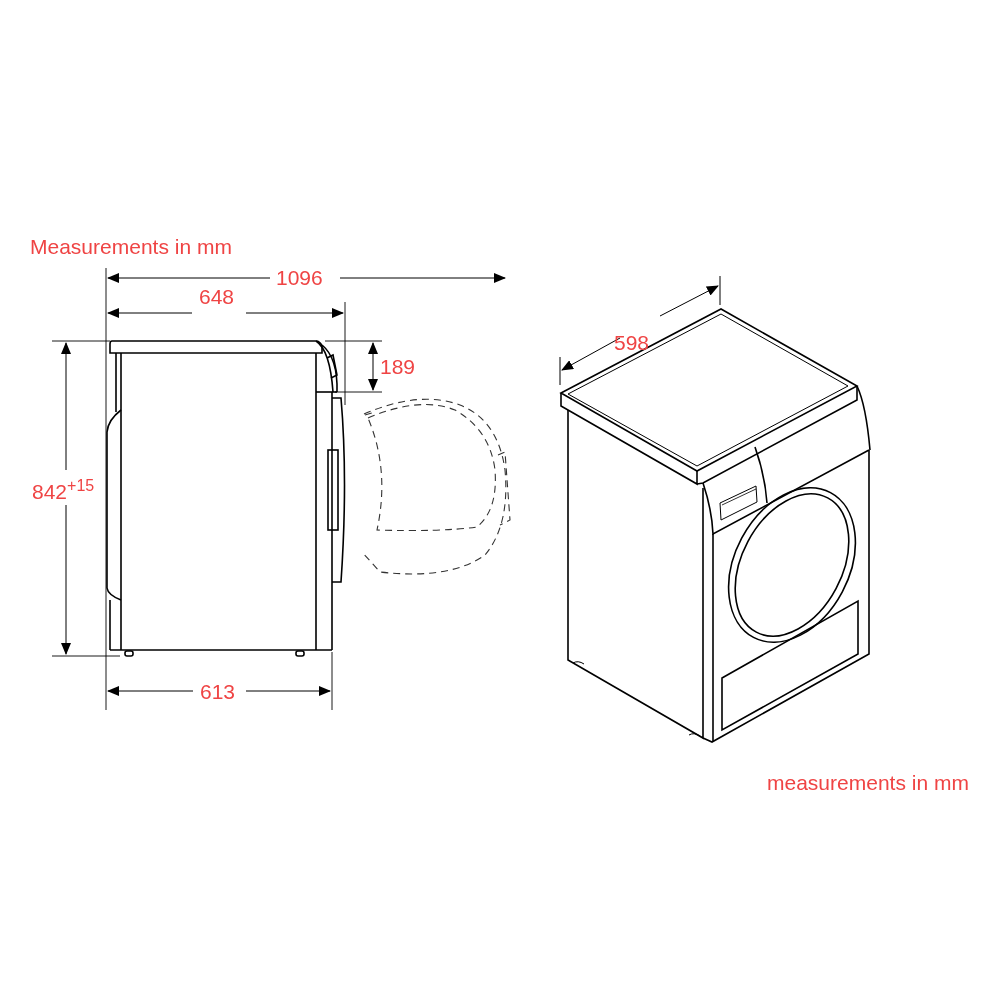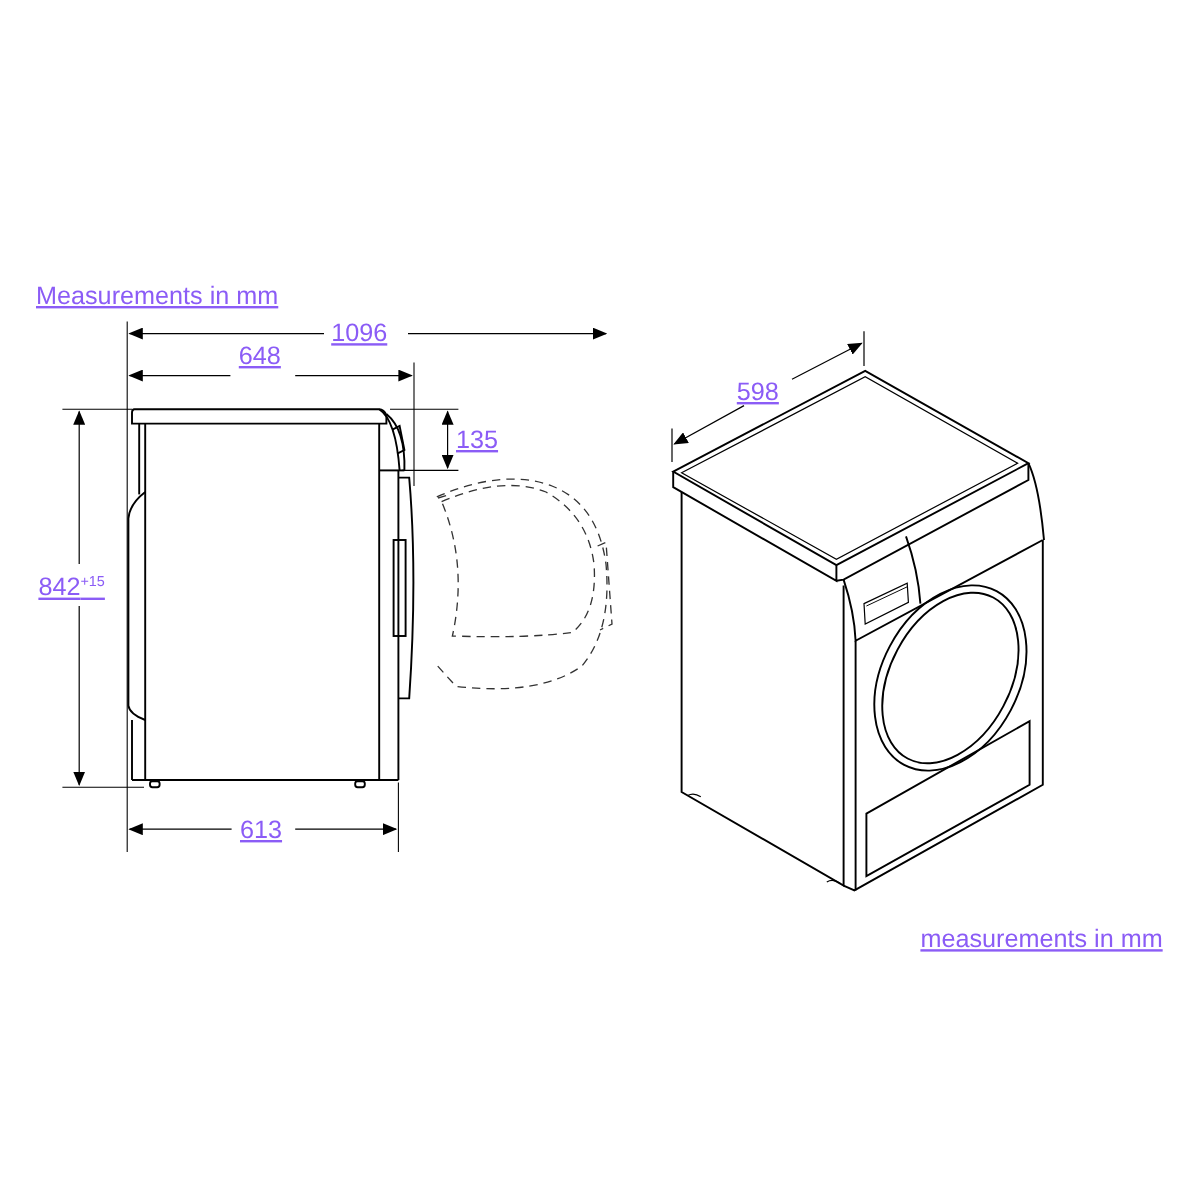--- a/index.html
+++ b/index.html
@@ -1,30 +1,30 @@
 <!DOCTYPE html>
 <html><head>
   <meta charset="utf-8">
   <style>
     html, body { margin: 0; padding: 0; background: #ffffff; }
     body { width: 1000px; height: 1000px; position: relative; overflow: hidden;
            font-family: "Liberation Sans", "DejaVu Sans", sans-serif; color: #000; }
     .canvas { position: absolute; left: 0; top: 0; width: 1000px; height: 1000px; }
-    .lbl { position: absolute; font-family: "Liberation Sans", sans-serif; color: #8b5cf6;
-           background: #fff; line-height: 1; white-space: nowrap; text-decoration: underline; }
+    .lbl { position: absolute; font-family: "Liberation Sans", sans-serif; color: #ef4444;
+           background: #fff; line-height: 1; white-space: nowrap; }
     .title-left { left: 30px; top: 236px; font-size: 21px; background: transparent; }
     .title-right { left: 767px; top: 772px; font-size: 21px; background: transparent; }
     .dim { font-size: 21px; padding: 0 4px; }
     .dim-1096 { left: 272px; top: 267px; }
     .dim-648 { left: 195px; top: 286px; }
     .dim-135 { left: 380px; top: 356px; background: transparent; padding: 0; }
     .dim-842 { left: 32px; top: 476px; padding: 2px 0; }
-    .dim-842 sup { font-size: 12px; vertical-align: 8px; }
+    .dim-842 sup { font-size: 16px; vertical-align: 8px; }
     .dim-613 { left: 196px; top: 681px; text-align: center; }
-    .dim-598 { left: 614px; top: 316px; background: transparent; padding: 0; }
+    .dim-598 { left: 614px; top: 332px; background: transparent; padding: 0; }
   </style>
 </head>
 <body>
 
 <div class="canvas">
 <svg width="1000" height="1000" viewBox="0 0 1000 1000" xmlns="http://www.w3.org/2000/svg">
   <defs>
     <marker id="arr" markerWidth="12" markerHeight="10" refX="11" refY="5" orient="auto-start-reverse" markerUnits="userSpaceOnUse">
       <path d="M0,0 L12,5 L0,10 Z" fill="#000"></path>
     </marker>
@@ -122,16 +122,16 @@
     <path d="M689,735 Q694,732 700,736" stroke-width="1"></path>
   </g>
 </svg>
 </div>
 
 <div class="lbl title-left">Measurements in mm</div>
 <div class="lbl title-right">measurements in mm</div>
 
 <div class="lbl dim dim-1096">1096</div>
 <div class="lbl dim dim-648">648</div>
-<div class="lbl dim dim-135">135</div>
+<div class="lbl dim dim-135">189</div>
 <div class="lbl dim dim-842"><span>842</span><sup>+15</sup></div>
 <div class="lbl dim dim-613">613</div>
 <div class="lbl dim dim-598">598</div>
 
 </body></html>

